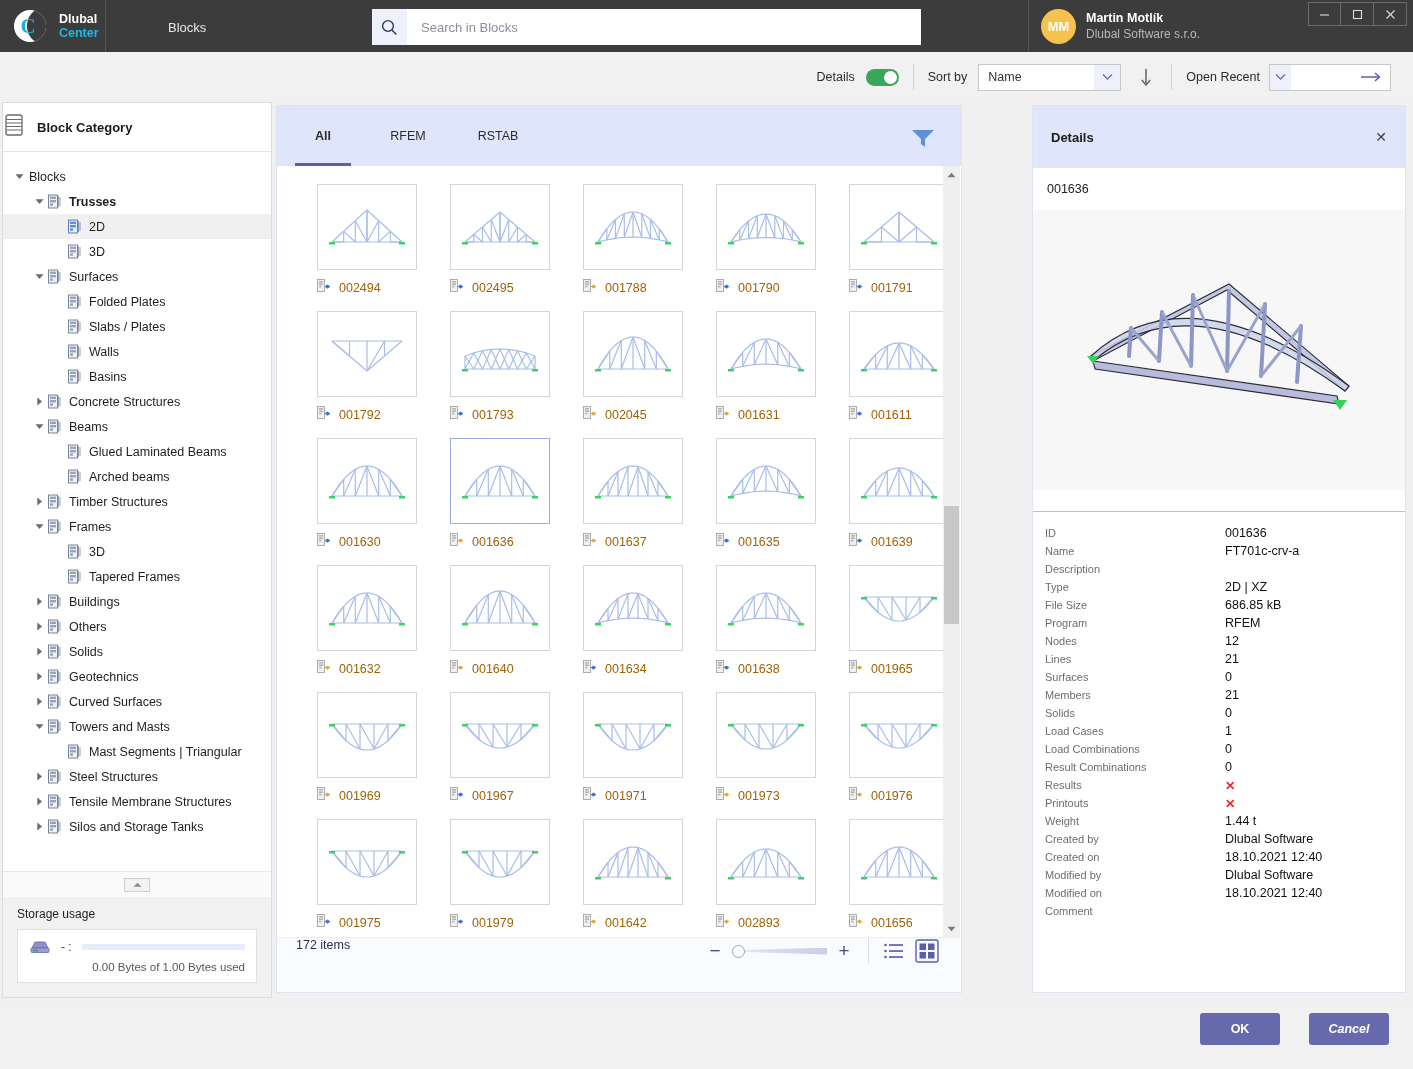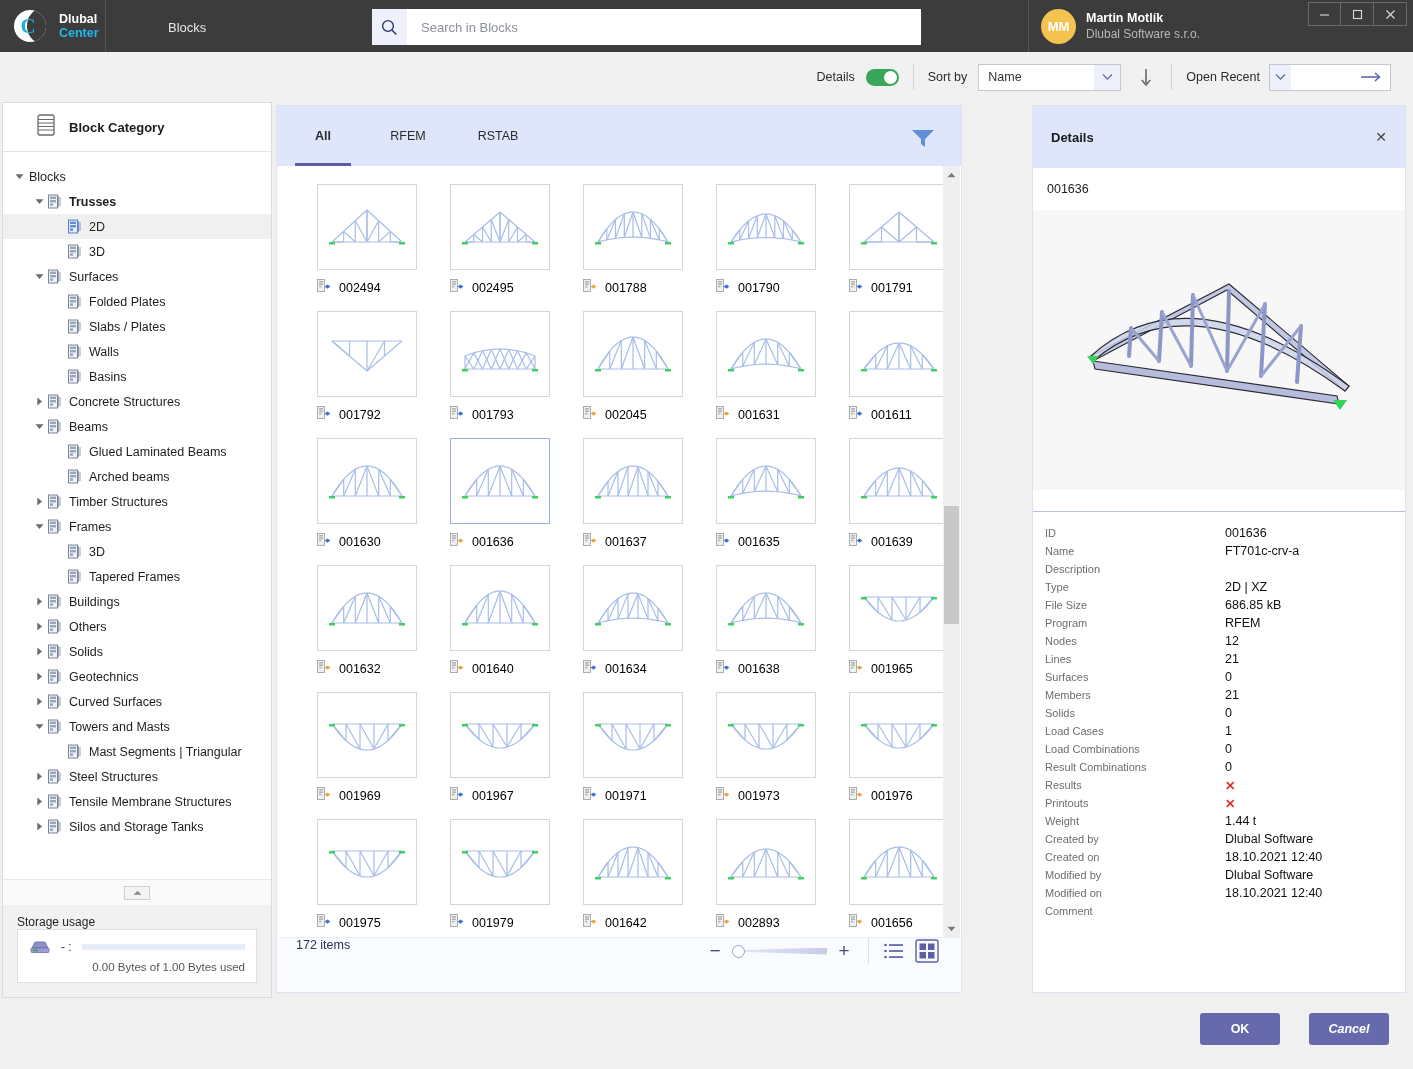--- a/index.html
+++ b/index.html
@@ -86,34 +86,34 @@
   .recent-box .caret{ width:21px;height:25px;background:#eef1fb;display:flex;align-items:center;justify-content:center;}
   .recent-box .arr{ flex:1; display:flex;align-items:center;justify-content:flex-end; padding-right:8px;}
 
   
   .sidebar{
     position:absolute; left:2px; top:102px; width:270px; height:896px;
     background:#ffffff; border:1px solid #dcdcdc;
     display:flex; flex-direction:column;
   }
   .sidebar-header{
-    height:49px; display:flex; align-items:center; padding-left:32px;
+    height:49px; display:flex; align-items:center; padding-left:0;
     border-bottom:1px solid #e3e3e3; flex:0 0 49px;
   }
   .sidebar-header .t{ font-size:13px; font-weight:bold; color:#1b1b1b; margin-left:12px;}
   .tree{ flex:1; overflow:hidden; padding-top:12px; }
   .tnode{ height:25px; display:flex; align-items:center; font-size:12.5px; color:#1e1e1e; cursor:pointer;}
   .tnode.sel{ background:#f0f0f0; }
   .tnode.bold{ font-weight:bold; }
   .tw{ width:16px; height:25px; display:flex; align-items:center; justify-content:center; }
   .ticon{ width:15px; height:15px; margin-right:7px; flex:0 0 15px; }
   .collapse-strip{ height:26px; display:flex; align-items:center; justify-content:center; border-top:1px solid #e8e8e8; background:#fafafa;}
   .collapse-btn{ width:26px;height:14px;border:1px solid #cfcfcf;background:#f3f3f3;display:flex;align-items:center;justify-content:center;cursor:pointer;}
   .storage{ background:#f1f1f1; padding:10px 14px 14px 14px; }
-  .storage-title{ font-size:12px; color:#1e1e1e; }
+  .storage-title{ font-size:12px; color:#1e1e1e; margin-bottom:8px;}
   .storage-card{ background:#fff; border:1px solid #e0e0e0; padding:9px 11px; }
   .storage-row{ display:flex; align-items:center; }
   .drive-ico{ width:22px;height:16px;flex:0 0 22px; }
   .drive-label{ font-size:12px; color:#3a3a3a; margin:0 10px; }
   .bar{ flex:1; height:6px; background:#e6ecf8; }
   .storage-sub{ font-size:11.5px; color:#555; text-align:right; margin-top:6px;}
 
   
   .center{
     position:absolute; left:276px; top:105px; width:686px; height:888px;
@@ -138,21 +138,21 @@
     display:grid; grid-template-columns:repeat(5,1fr);
     padding:18px 22px 0 40px; column-gap:0px; row-gap:0px;
   }
   .cell{ width:133px; margin-bottom:14px; }
   .thumb{
     width:100px;height:86px;border:1px solid #d5d5d5;background:#fff;
     display:flex;align-items:center;justify-content:center;cursor:pointer;
   }
   .cell.selected .thumb{ border:1px solid #9aaee6; }
   .cap{ display:flex;align-items:center; margin-top:9px; }
-  .cap .lbl{ font-size:12.5px; color:#000000; margin-left:8px;}
+  .cap .lbl{ font-size:12.5px; color:#a16207; margin-left:8px;}
   .vscroll{
     position:absolute; right:1px; top:0; width:17px; height:771px; background:#efefef;
   }
   .vscroll .arw{ height:17px; display:flex; align-items:center; justify-content:center; color:#7a7a7a; font-size:8px;}
   .vthumb{ position:absolute; left:1px; top:340px; width:15px; height:118px; background:#c8c8c8;}
   .statusbar{
     height:55px; background:#fafbff; display:flex; align-items:flex-start;
     padding:0 22px 0 19px; border-top:1px solid #eceef6;
   }
   .items-count{ font-size:12.5px; color:#2c3150; }

